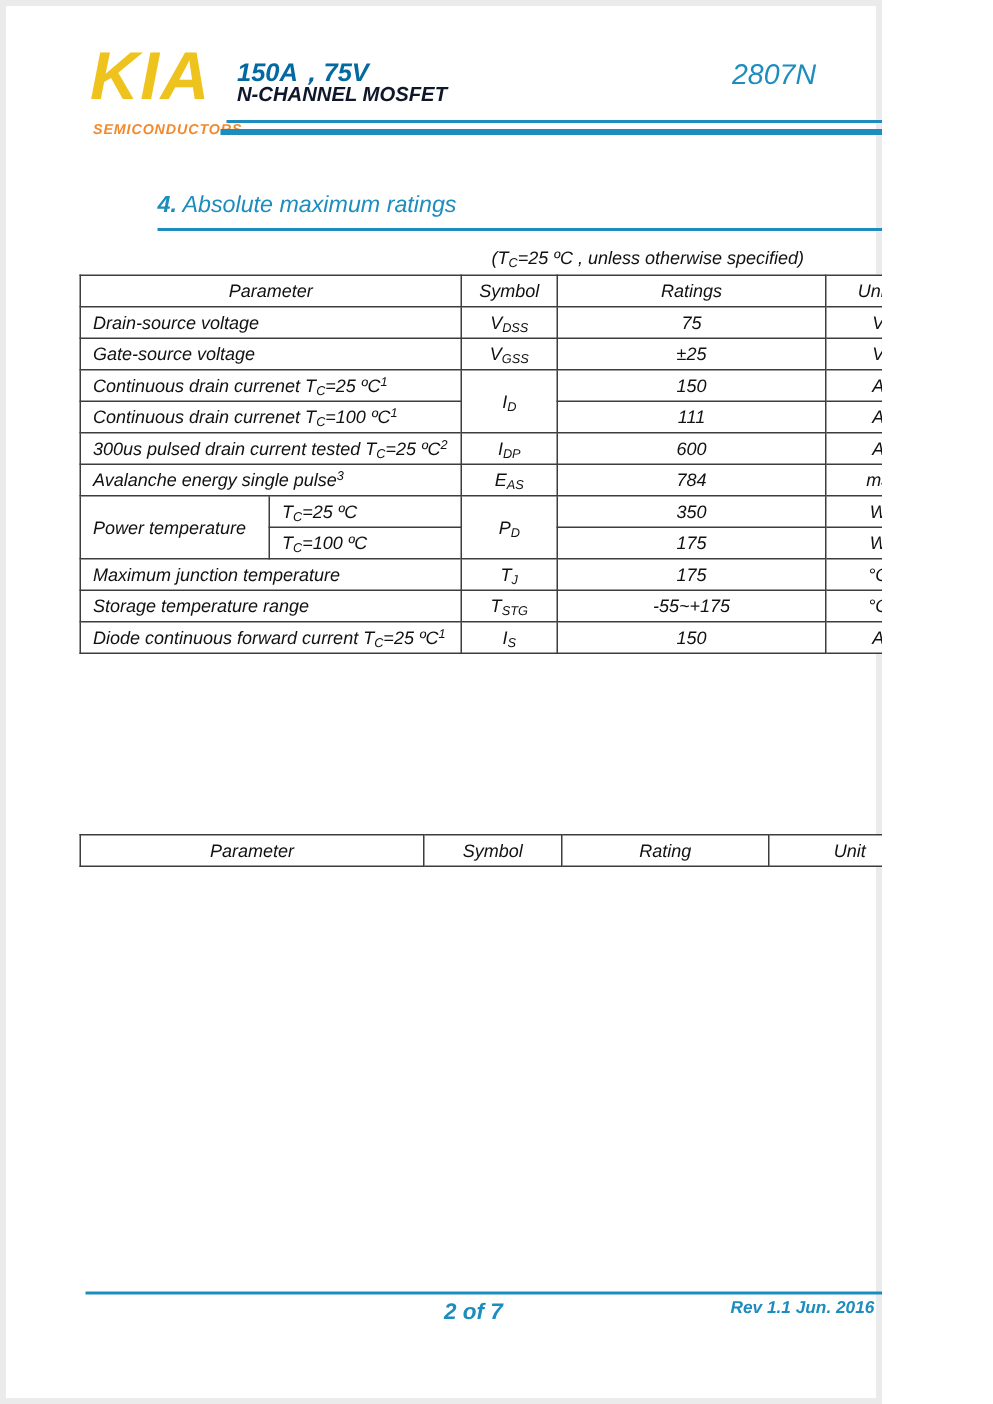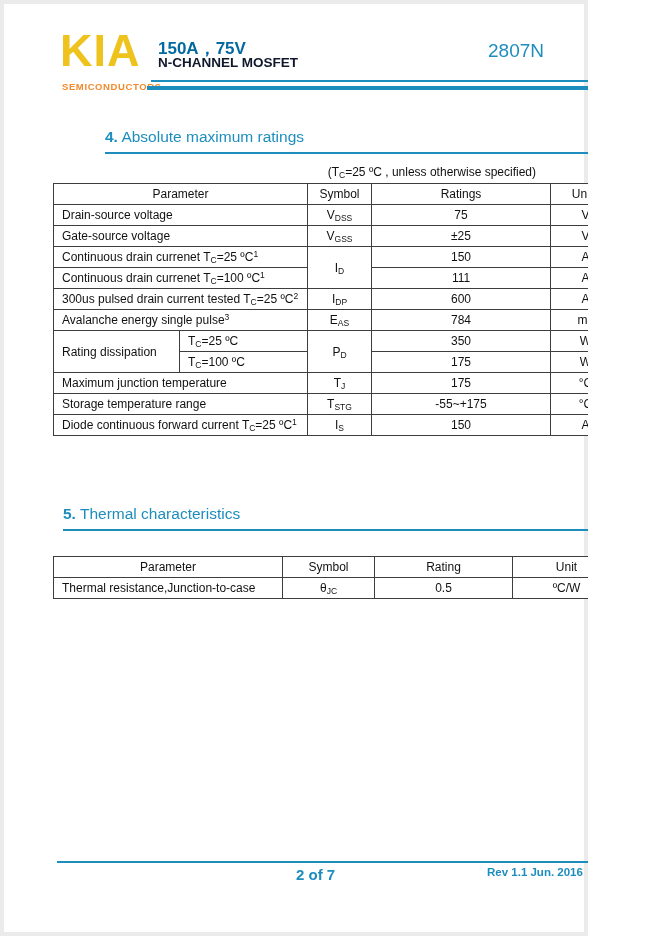--- a/index.html
+++ b/index.html
@@ -1,20 +1,21 @@
 <!DOCTYPE html>
 <html><head>
 <meta charset="utf-8">
 <style>
   * { margin:0; padding:0; box-sizing:border-box; }
   html,body { background:#fff; }
   .page {
     position:relative; width:588px; height:936px; background:#ffffff;
     font-family:"Liberation Sans", sans-serif; color:#1a1a1a; overflow:hidden;
     box-shadow: inset 0 0 0 4px #ebebeb;
+    font-style: italic;
   }
   
   .logo-text { position:absolute; left:60px; top:28px; font-size:45px; font-weight:bold;
                color:#efc31e; letter-spacing:1px; line-height:1; }
   .logo-sub  { position:absolute; left:62px; top:81px; font-size:9.5px; font-weight:600;
                color:#f28a2d; letter-spacing:0.6px; }
   .head-rating { position:absolute; left:158px; top:37px; font-size:17px; font-weight:bold; color:#0369a1; }
   .head-type   { position:absolute; left:158px; top:55px; font-size:13.5px; font-weight:bold; color:#0f172a; }
   .part-number { position:absolute; right:44px; top:40px; font-size:19px; color:#1d8dbe; }
   .rule-thin  { position:absolute; left:151px; top:80px; width:490px; height:2px; background:#1d8dbe; }
@@ -104,21 +105,21 @@
       <td>600</td>
       <td>A</td>
     </tr>
     <tr>
       <td colspan="2" class="param">Avalanche energy single pulse<sup>3</sup></td>
       <td>E<sub>AS</sub></td>
       <td>784</td>
       <td>mJ</td>
     </tr>
     <tr>
-      <td rowspan="2" class="param">Rating dissipation</td>
+      <td rowspan="2" class="param">Power temperature</td>
       <td class="param">T<sub>C</sub>=25 ºC</td>
       <td rowspan="2">P<sub>D</sub></td>
       <td>350</td>
       <td>W</td>
     </tr>
     <tr>
       <td class="param">T<sub>C</sub>=100 ºC</td>
       <td>175</td>
       <td>W</td>
     </tr>
@@ -136,44 +137,35 @@
     </tr>
     <tr>
       <td colspan="2" class="param">Diode continuous forward current T<sub>C</sub>=25 ºC<sup>1</sup></td>
       <td>I<sub>S</sub></td>
       <td>150</td>
       <td>A</td>
     </tr>
   </tbody>
     </table>
 
-  <div class="section-title" id="section5-title">
-    <span class="sec-num">5.</span><span> Thermal characteristics</span>
-  </div>
 
   <table id="thermal-table">
     <colgroup>
         <col style="width:229px">
         <col style="width:92px">
         <col style="width:138px">
         <col style="width:108px">
       </colgroup>
     <tbody>
         <tr>
       <td>Parameter</td>
       <td>Symbol</td>
       <td>Rating</td>
       <td>Unit</td>
     </tr>
-    <tr>
-      <td class="param">Thermal resistance,Junction-to-case</td>
-      <td>θ<sub>JC</sub></td>
-      <td>0.5</td>
-      <td>ºC/W</td>
-    </tr>
   </tbody>
     </table>
 
   <div class="footer-rule"></div>
   <div class="footer-page">2 of 7</div>
   <div class="footer-rev">Rev 1.1 Jun. 2016</div>
 
 </div>
 
 </body></html>

